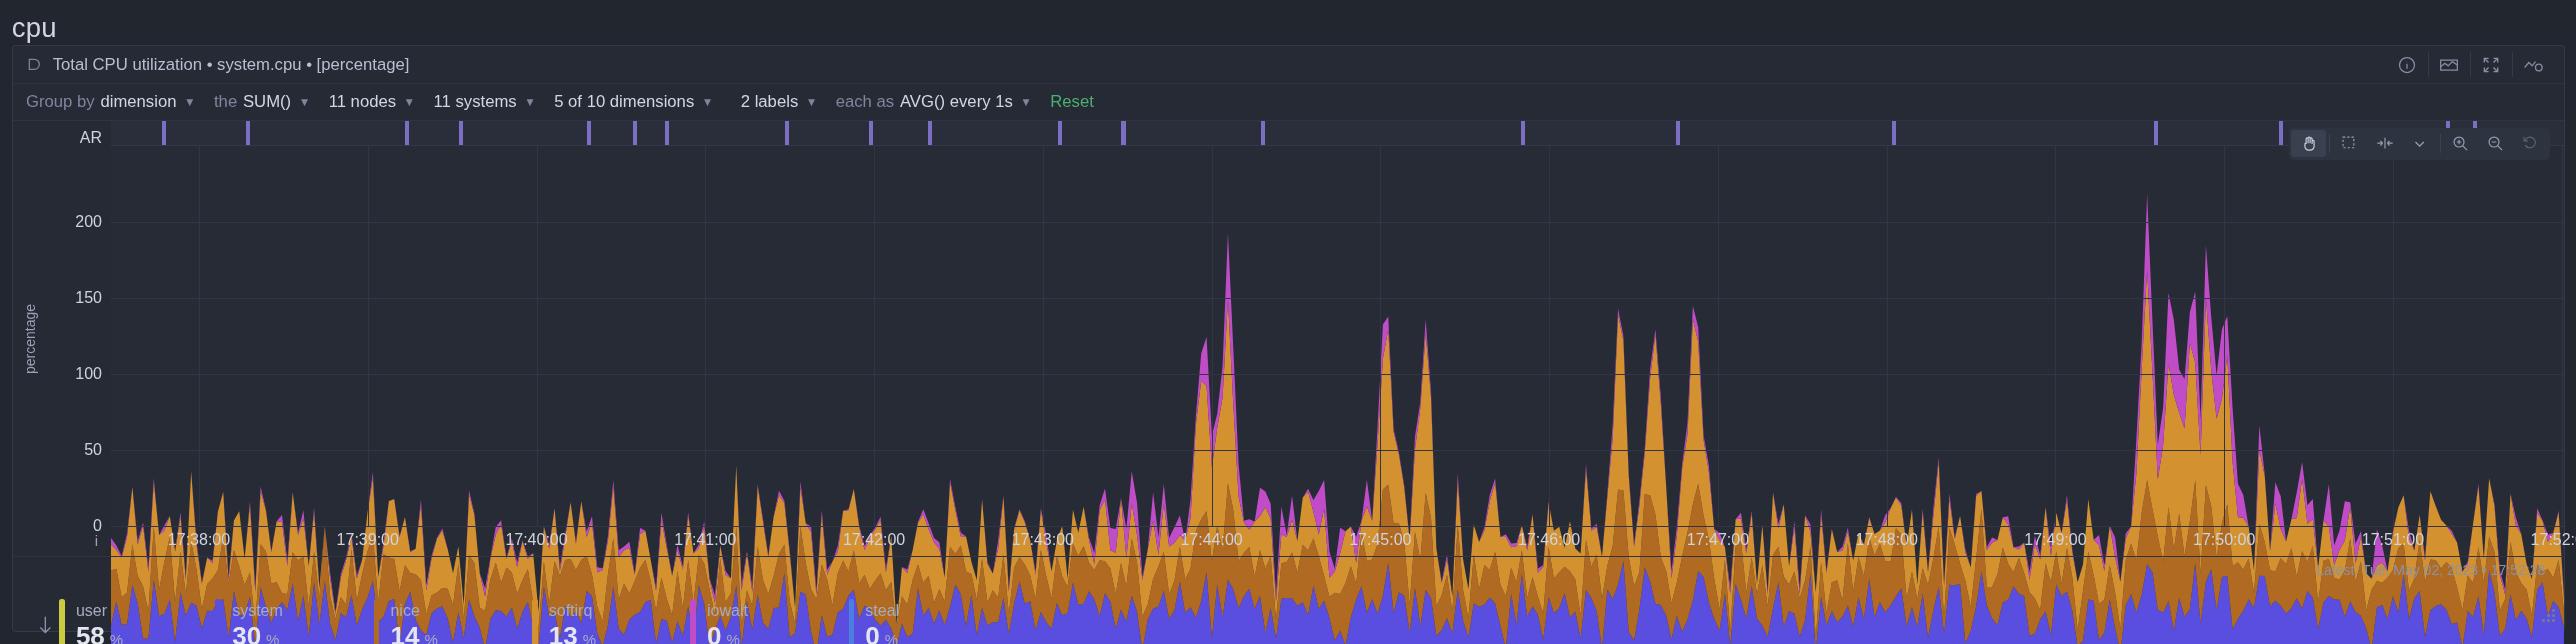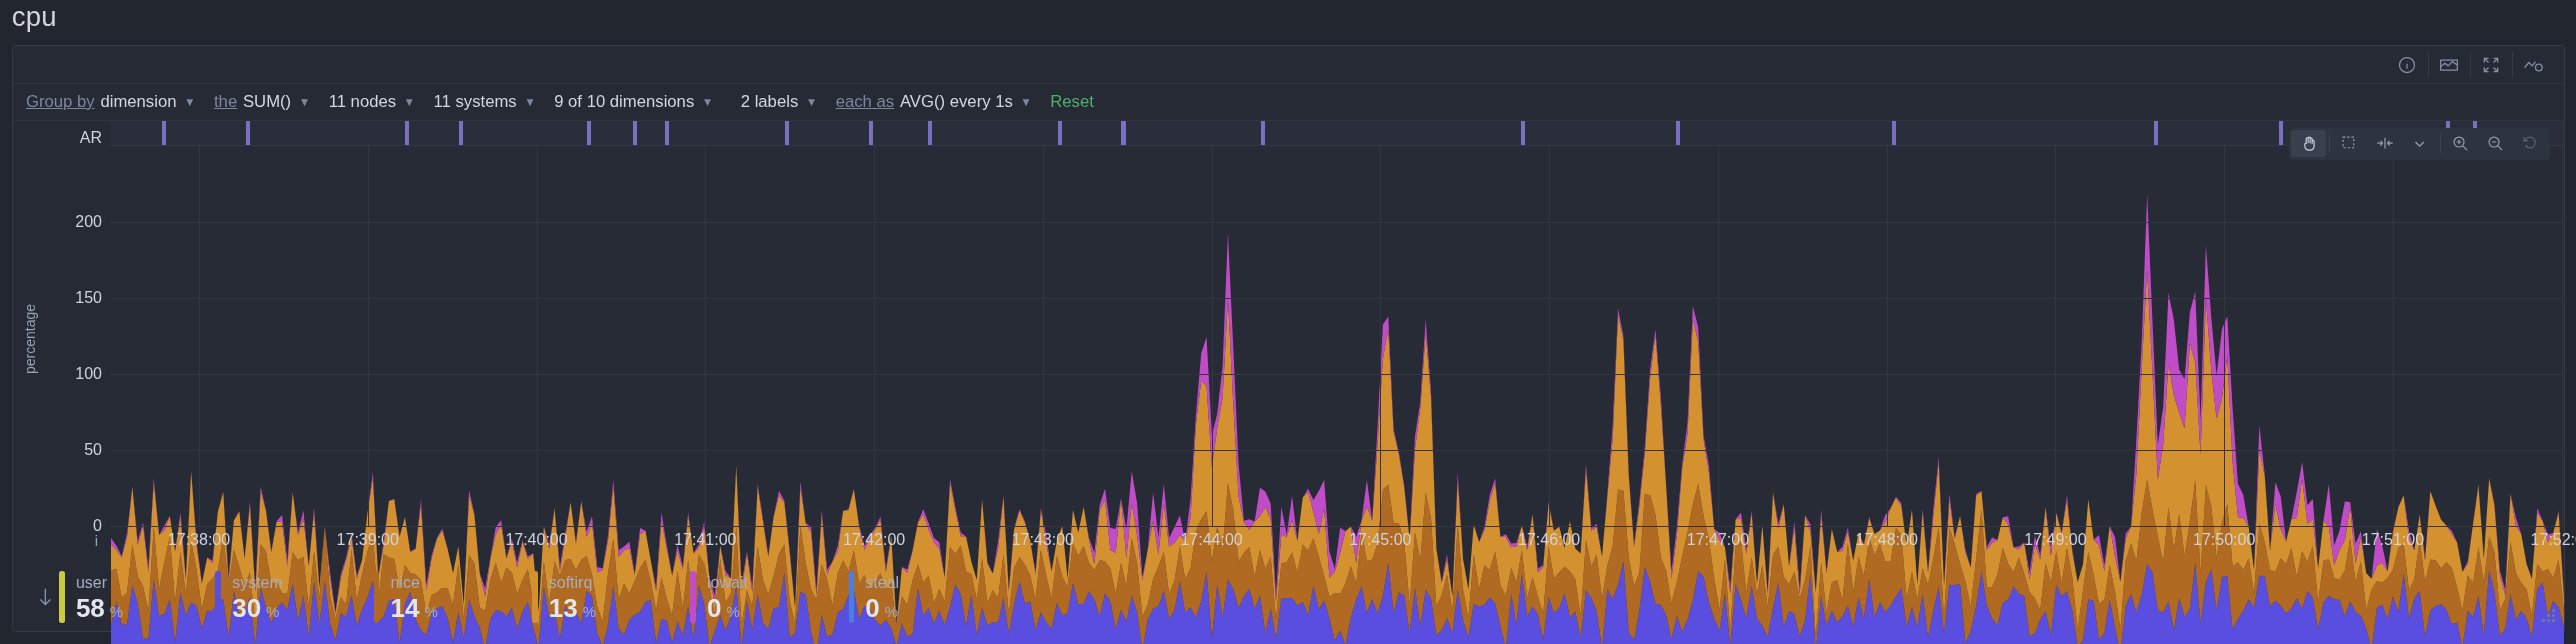--- a/index.html
+++ b/index.html
@@ -6,21 +6,21 @@
   html, body {
     width: 2576px; height: 644px;
     background: #22262f;
     font-family: "Liberation Sans", sans-serif;
     overflow: hidden;
   }
   body { position: relative; }
 
   
   .page-title {
-    position: absolute; left: 11.7px; top: 1px;
+    position: absolute; left: 11.7px; top: 12px;
     font-size: 27.5px; color: #d3d6e0; font-weight: 400;
     letter-spacing: 0.2px;
   }
 
   
   .card {
     position: absolute; left: 11.7px; top: 45px;
     width: 2553px; height: 587px;
     border: 0.8px solid #35394a;
     border-radius: 3.3px;
@@ -51,21 +51,21 @@
 
   
   .toolbar {
     height: 37px; display: flex; align-items: center;
     padding-left: 13.3px; gap: 0;
     border-bottom: 0.8px solid #2f3441;
     font-size: 16.7px; white-space: nowrap;
   }
   .tb-item { display: flex; align-items: center; color: #7d869c; margin-right: 18.4px; }
   .tb-item .strong { color: #d2d6e2; margin-left: 5.8px; }
-  .tb-item .pre { color: #7d869c; text-decoration: underline; }
+  .tb-item .pre { color: #7d869c; }
   .tb-item .chev {
     margin-left: 7.5px; color: #7d869c; font-size: 11.7px; line-height: 1;
   }
   .tb-reset { color: #4caf6d; font-size: 16.7px; }
 
   
   .chart-wrap {
     position: relative;
     height: 435px;
   }
@@ -174,20 +174,28 @@
   }
 </style>
 </head>
 <body>
 
 <div class="page-title">cpu</div>
 
 <div class="card">
 
   <div class="card-header">
+    <div class="hdr-left">
+      <span style="display:flex;align-items:center;">
+        <svg width="16.7" height="16.7" viewBox="0 0 20 20" fill="none" stroke="#7d869c" stroke-width="1.5">
+          <path d="M4 4 h6 a6 6 0 0 1 0 12 h-6 z"></path>
+        </svg>
+      </span>
+      <span class="hdr-title">Total CPU utilization • system.cpu • [percentage]</span>
+    </div>
     <div class="hdr-icons">
       <div class="ic">
         <svg width="20" height="20" viewBox="0 0 24 24" fill="none" stroke="currentColor" stroke-width="1.5">
           <circle cx="12" cy="12" r="9"></circle>
             <path d="M12 10.5v6M12 7.3v.2"></path>
         </svg>
       </div>
       <div class="ic">
         <svg width="22" height="20" viewBox="0 0 26 24" fill="none" stroke="currentColor" stroke-width="1.5">
           <path d="M3 6 h20 v12 H3 z"></path>
@@ -222,21 +230,21 @@
       </div>
       <div class="tb-item">
         <span class="strong" style="margin-left:0">11 nodes</span>
         <span class="chev">▼</span>
       </div>
       <div class="tb-item">
         <span class="strong" style="margin-left:0">11 systems</span>
         <span class="chev">▼</span>
       </div>
       <div class="tb-item">
-        <span class="strong" style="margin-left:0">9 of 10 dimensions</span>
+        <span class="strong" style="margin-left:0">5 of 10 dimensions</span>
         <span class="chev">▼</span>
       </div>
       <div class="tb-item">
         <span class="strong" style="margin-left:9px">2 labels</span>
         <span class="chev">▼</span>
       </div>
       <div class="tb-item">
         <span class="pre">each as</span>
         <span class="strong">AVG() every 1s</span>
         <span class="chev">▼</span>
@@ -363,20 +371,23 @@
         <div class="xt" style="left: 58.64%;">17:46:00</div>
         <div class="xt" style="left: 65.52%;">17:47:00</div>
         <div class="xt" style="left: 72.4%;">17:48:00</div>
         <div class="xt" style="left: 79.28%; text-align: right;">17:49:00</div>
         <div class="xt" style="left: 86.16%;">17:50:00</div>
         <div class="xt" style="left: 93.04%;">17:51:00</div>
         <div class="xt" style="left: 99.92%;">17:52:00</div>
       </div>
   </div>
 
+  <div class="latest-row">
+    <div class="latest">Latest: Tue, May 02, 2023 • 17:52:28</div>
+  </div>
 
   <div class="legend" id="legend">
     <div class="sort-arrow">
       <svg width="16.7" height="22" viewBox="0 0 20 26" fill="none" stroke="currentColor" stroke-width="1.6">
         <path d="M10 3v19M4 16l6 6 6-6"></path>
       </svg>
     </div>
   <div class="lg-item" style="min-width: 148px;">
         <div class="lg-swatch" style="background:#cbcb41"></div>
         <div class="lg-text">

